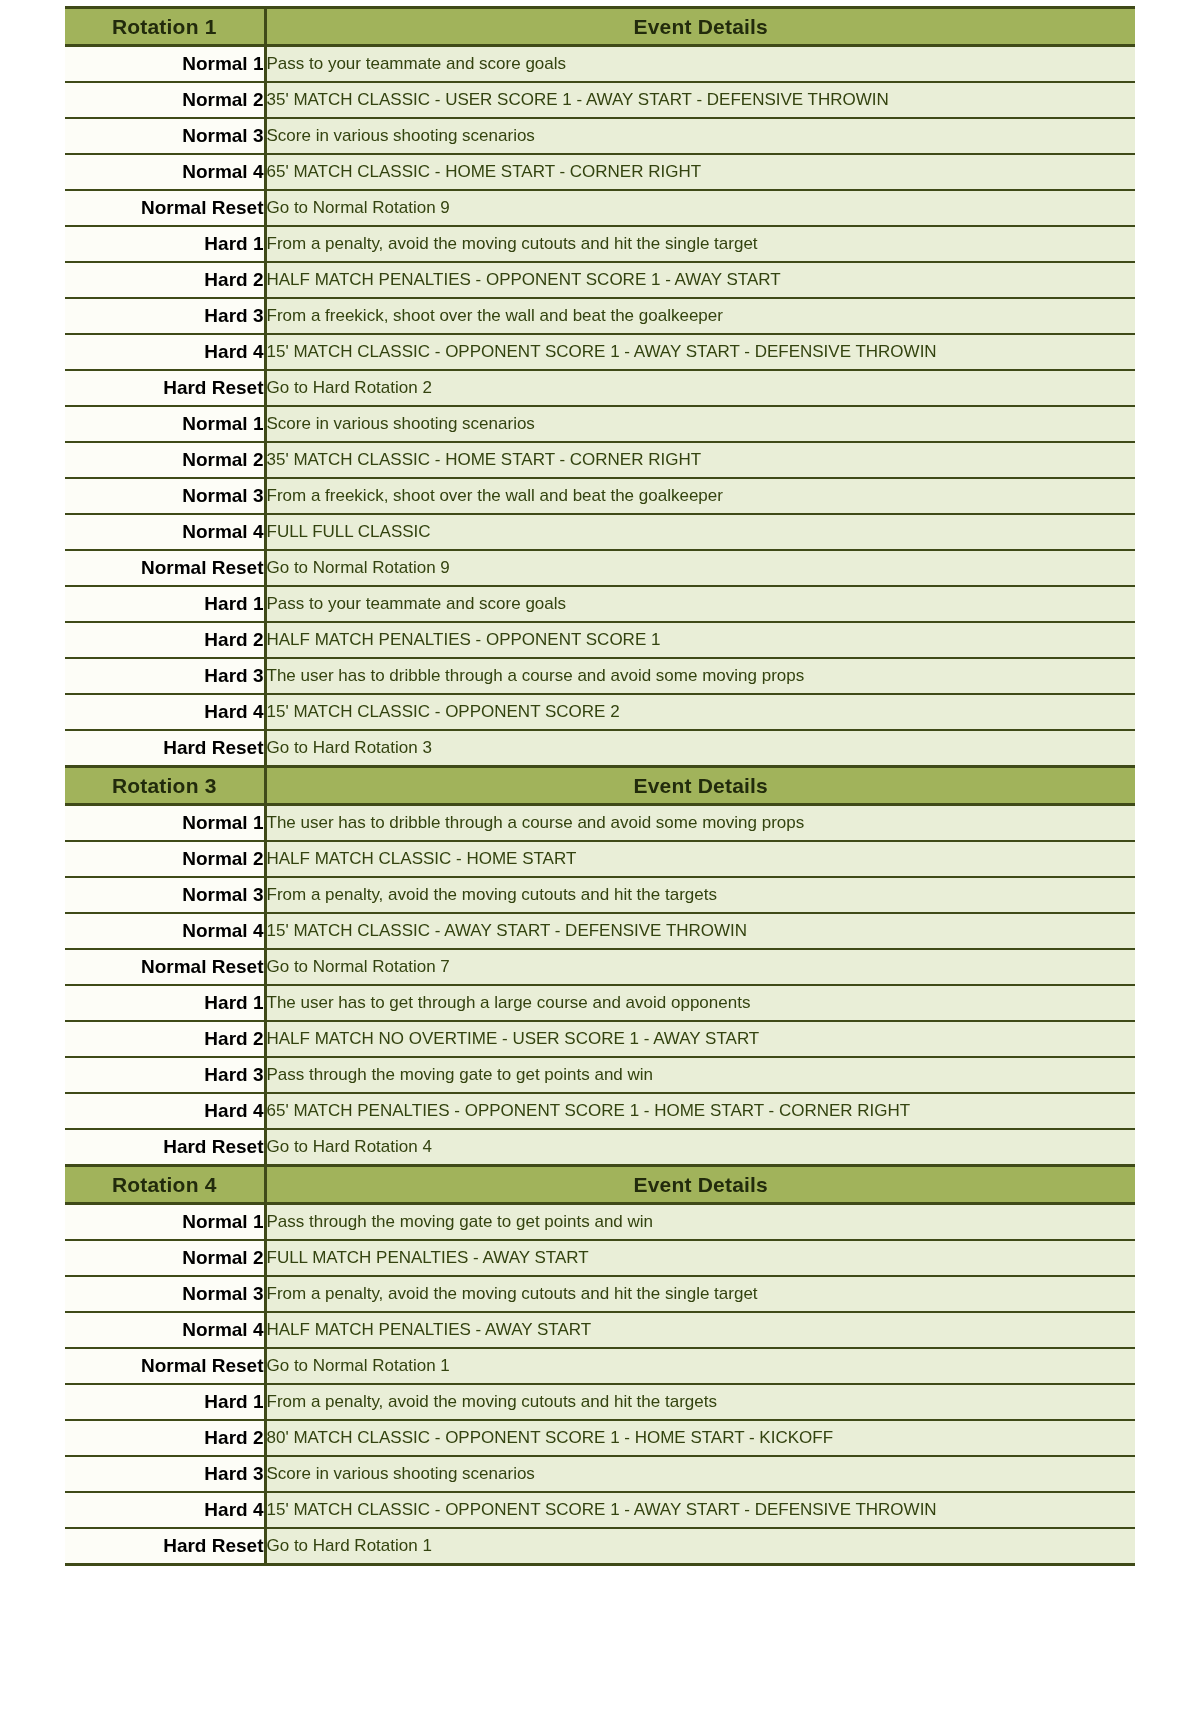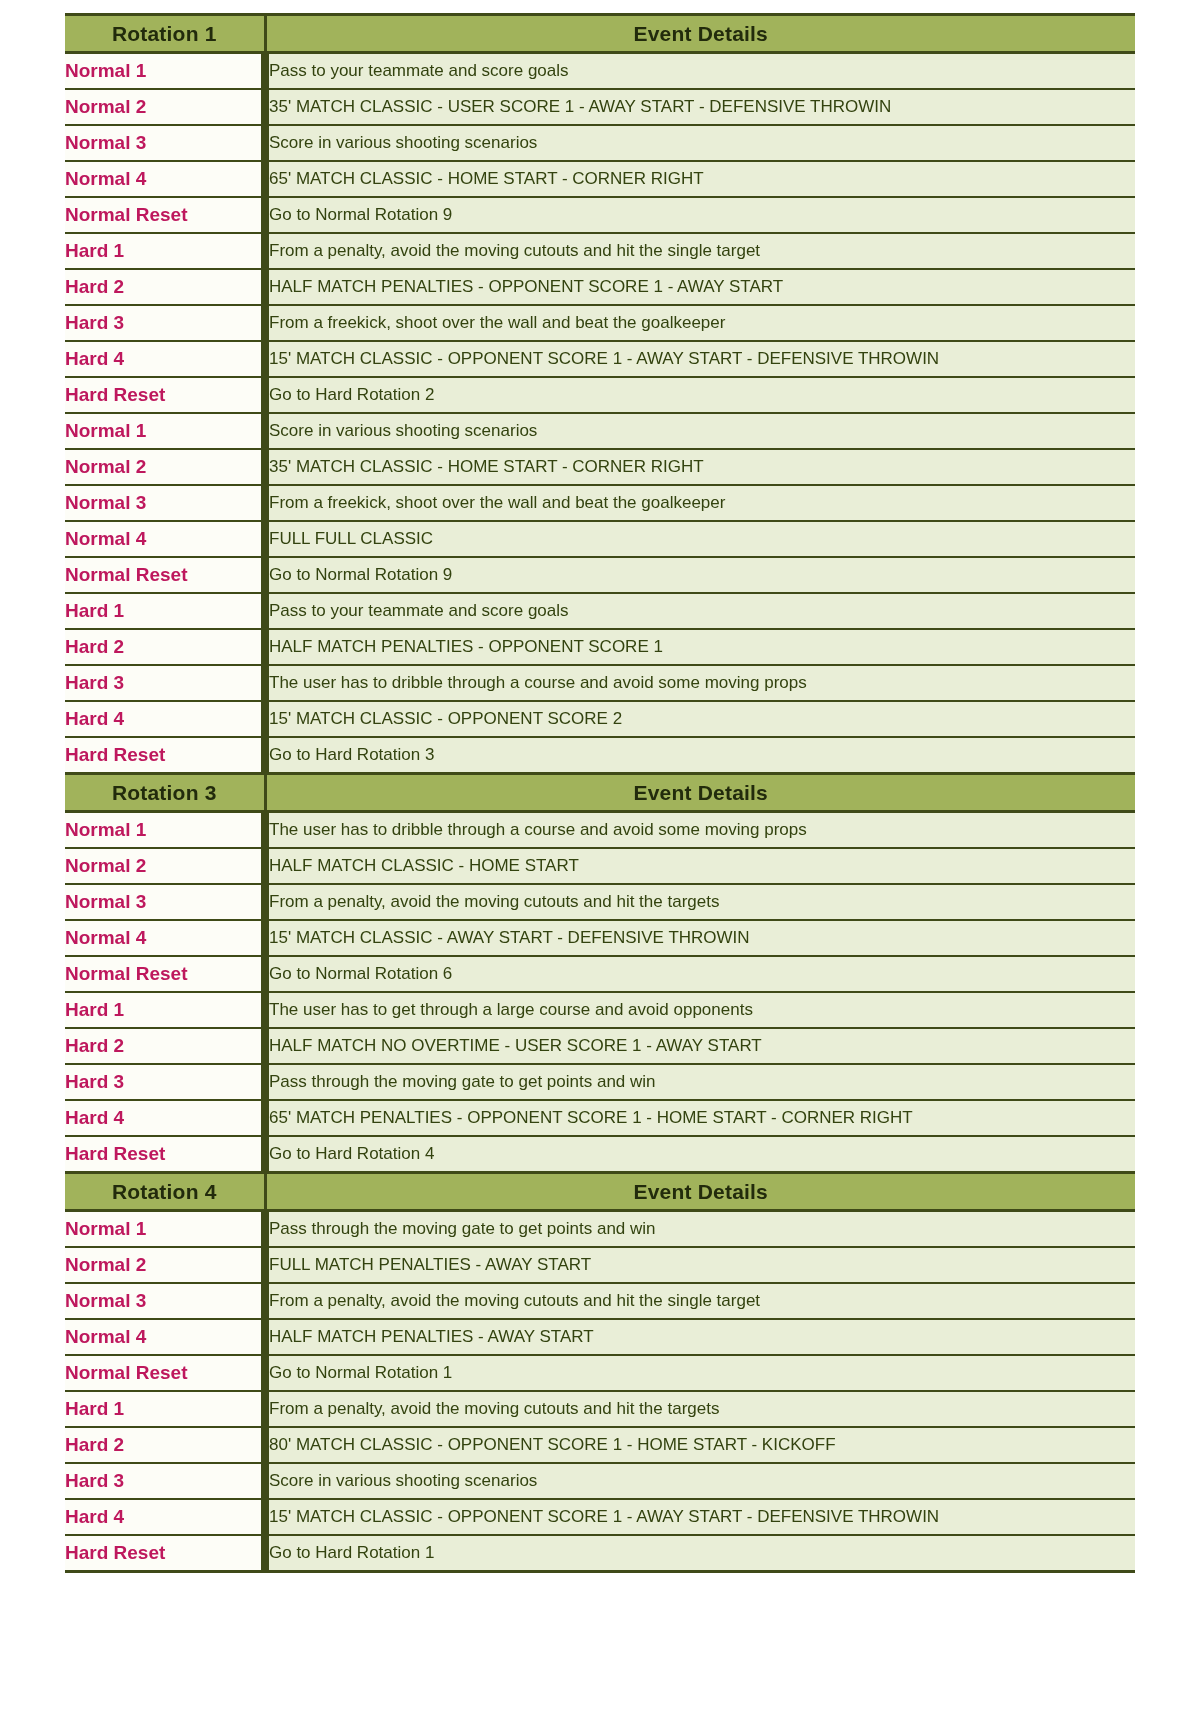--- a/index.html
+++ b/index.html
@@ -6,21 +6,21 @@
   html,body{margin:0;padding:0;}
   body{
     width:1200px;
     background:#ffffff;
     font-family:"Liberation Sans","DejaVu Sans",sans-serif;
     -webkit-font-smoothing:antialiased;
   }
   #sheet{
     width:1070px;
     margin:0 auto;
-    padding-top:13px;
+    padding-top:6px;
     box-sizing:content-box;
   }
   table.rot-table{
     width:1070px;
     border-collapse:collapse;
     table-layout:fixed;
     border-top:3px solid #3f4a18;
     border-bottom:3px solid #3f4a18;
   }
   table.rot-table col.c-label{width:200px;}
@@ -52,25 +52,25 @@
   }
 
   tr.data-row > td{
     height:34px;
     padding:0;
     border-top:2px solid #3f4a18;
     border-bottom:2px solid #3f4a18;
   }
   td.cell-label{
     background:#fdfdf7;
-    text-align:left;
+    text-align:right;
     font-weight:bold;
     font-size:19px;
-    color:#be185d;
-    border-right:8px solid #0369a1;
+    color:#000000;
+    border-right:3px solid #0369a1;
     white-space:nowrap;
     font-stretch:condensed;
   }
   td.cell-detail{
     background:#e9eed7;
     text-align:left;
     font-size:17px;
     color:#33430f;
     padding-left:8px;
     white-space:nowrap;
@@ -287,21 +287,21 @@
           </td>
           <td class="cell-detail">
             <span class="vcenter">15' MATCH CLASSIC - AWAY START - DEFENSIVE THROWIN</span>
           </td>
         </tr>
         <tr class="data-row">
           <td class="cell-label">
             <span class="vcenter">Normal Reset</span>
           </td>
           <td class="cell-detail">
-            <span class="vcenter">Go to Normal Rotation 6</span>
+            <span class="vcenter">Go to Normal Rotation 7</span>
           </td>
         </tr>
         <tr class="data-row">
           <td class="cell-label">
             <span class="vcenter">Hard 1</span>
           </td>
           <td class="cell-detail">
             <span class="vcenter">The user has to get through a large course and avoid opponents</span>
           </td>
         </tr>

